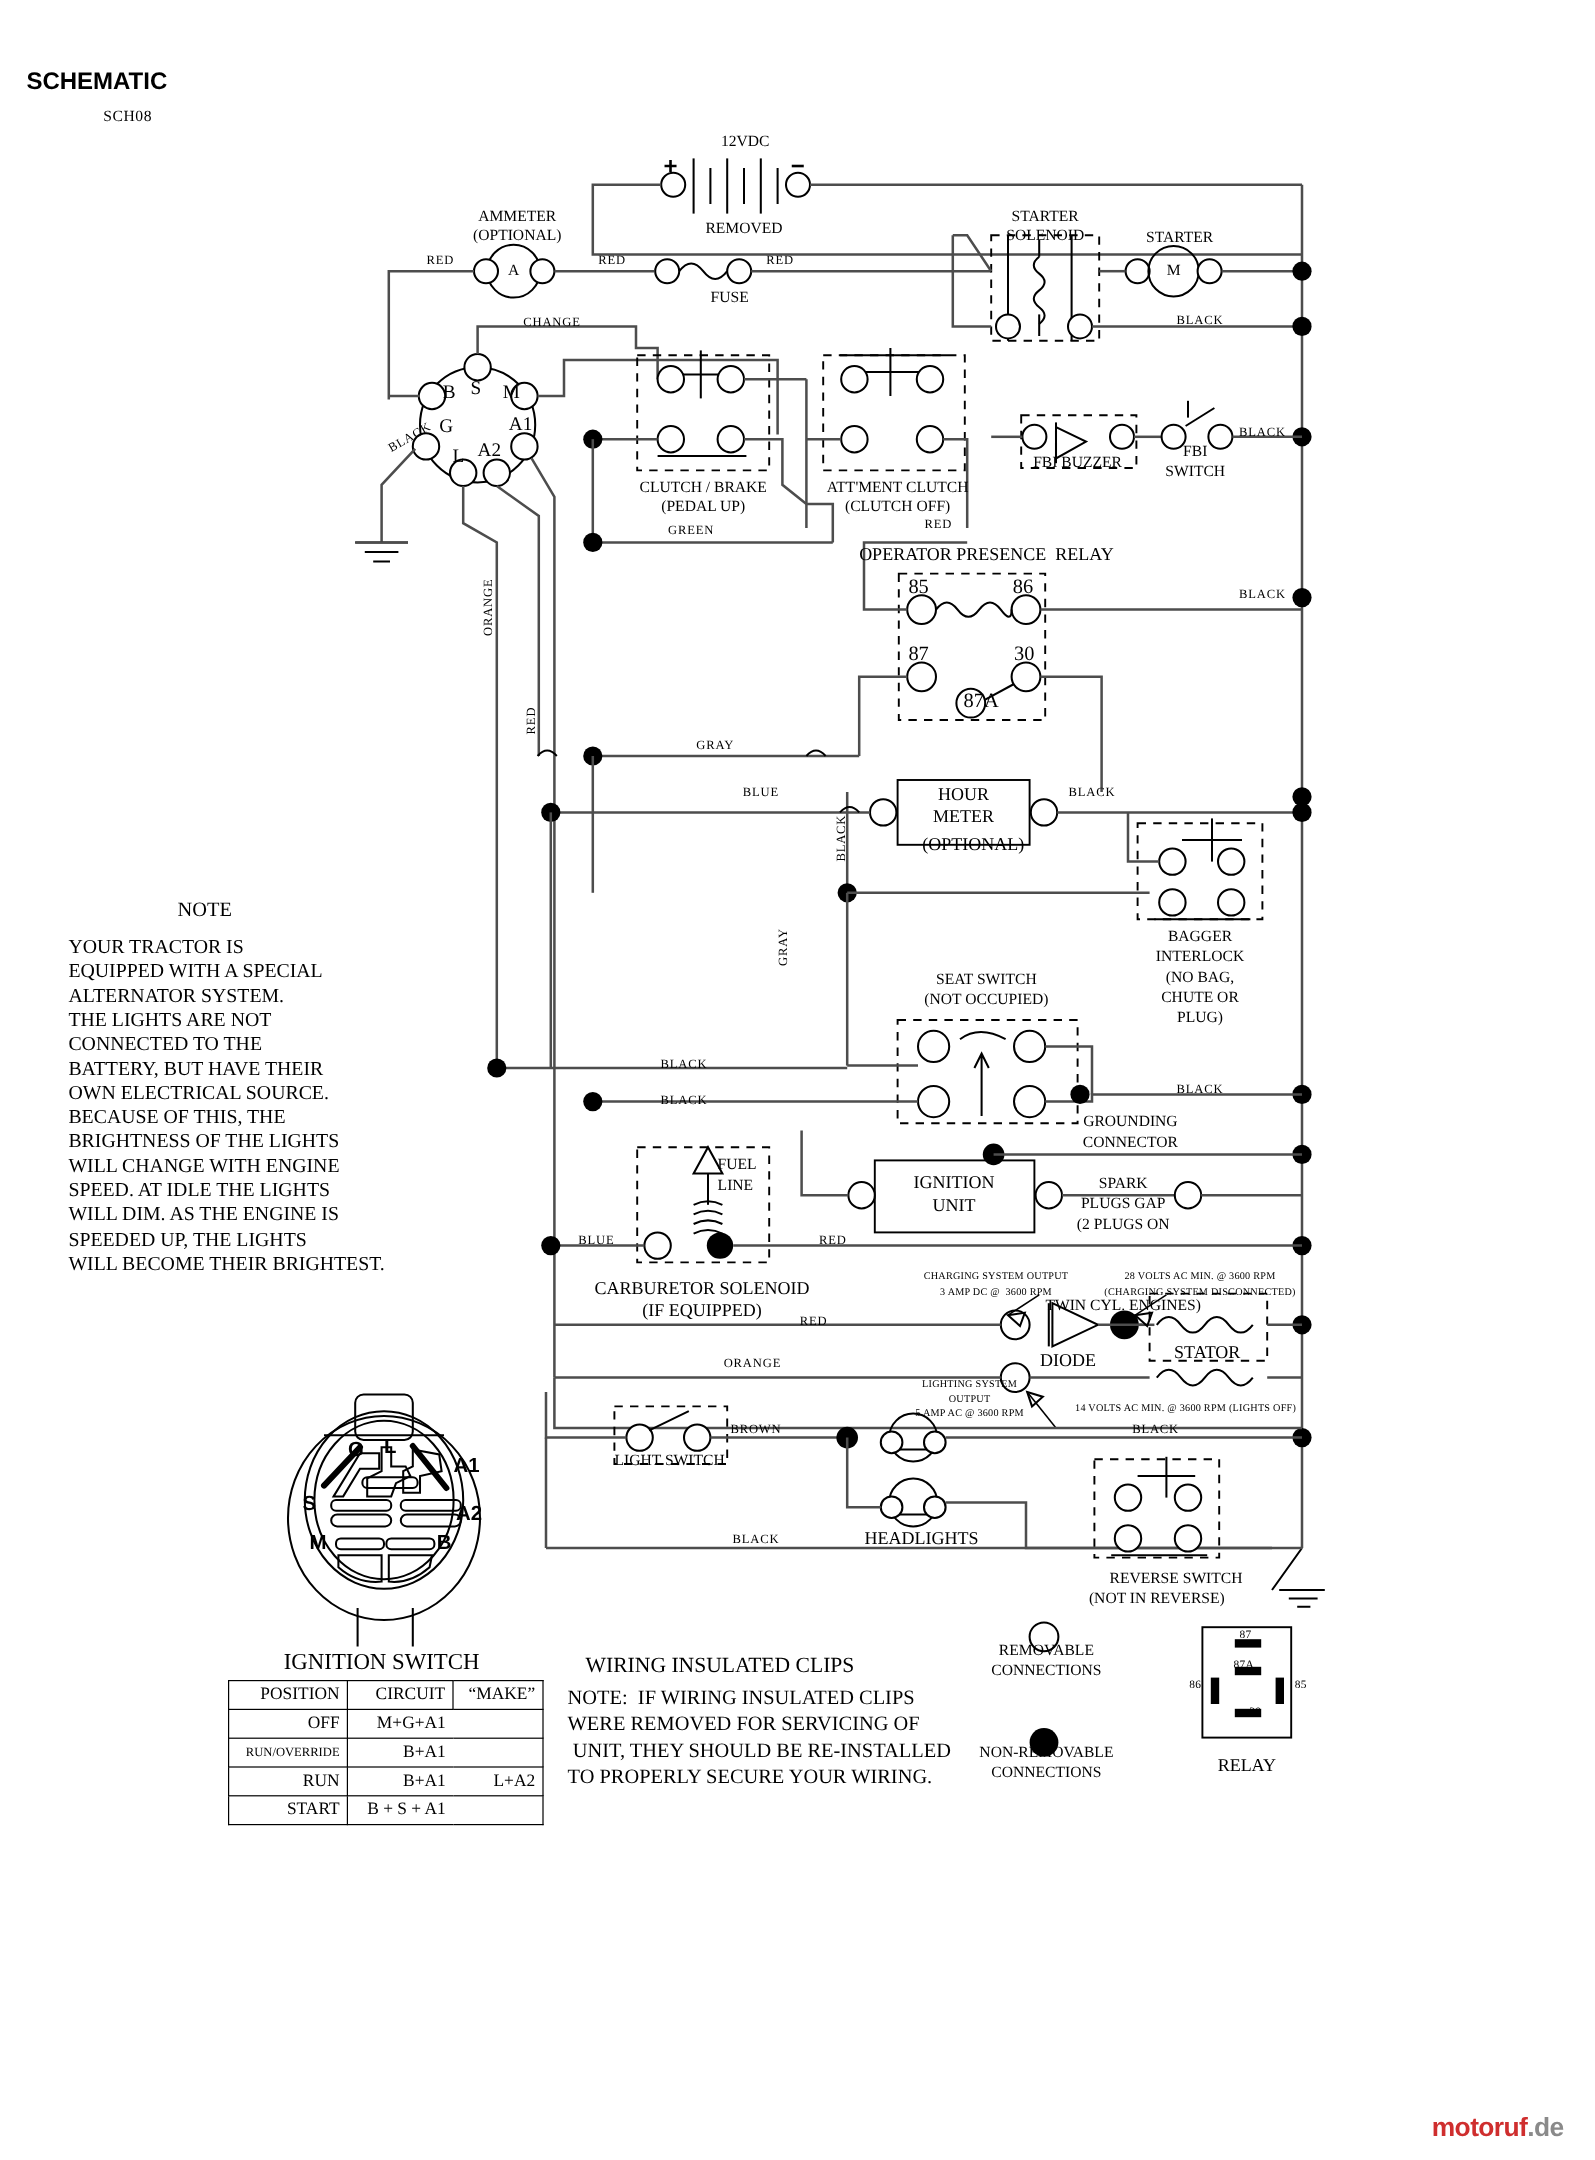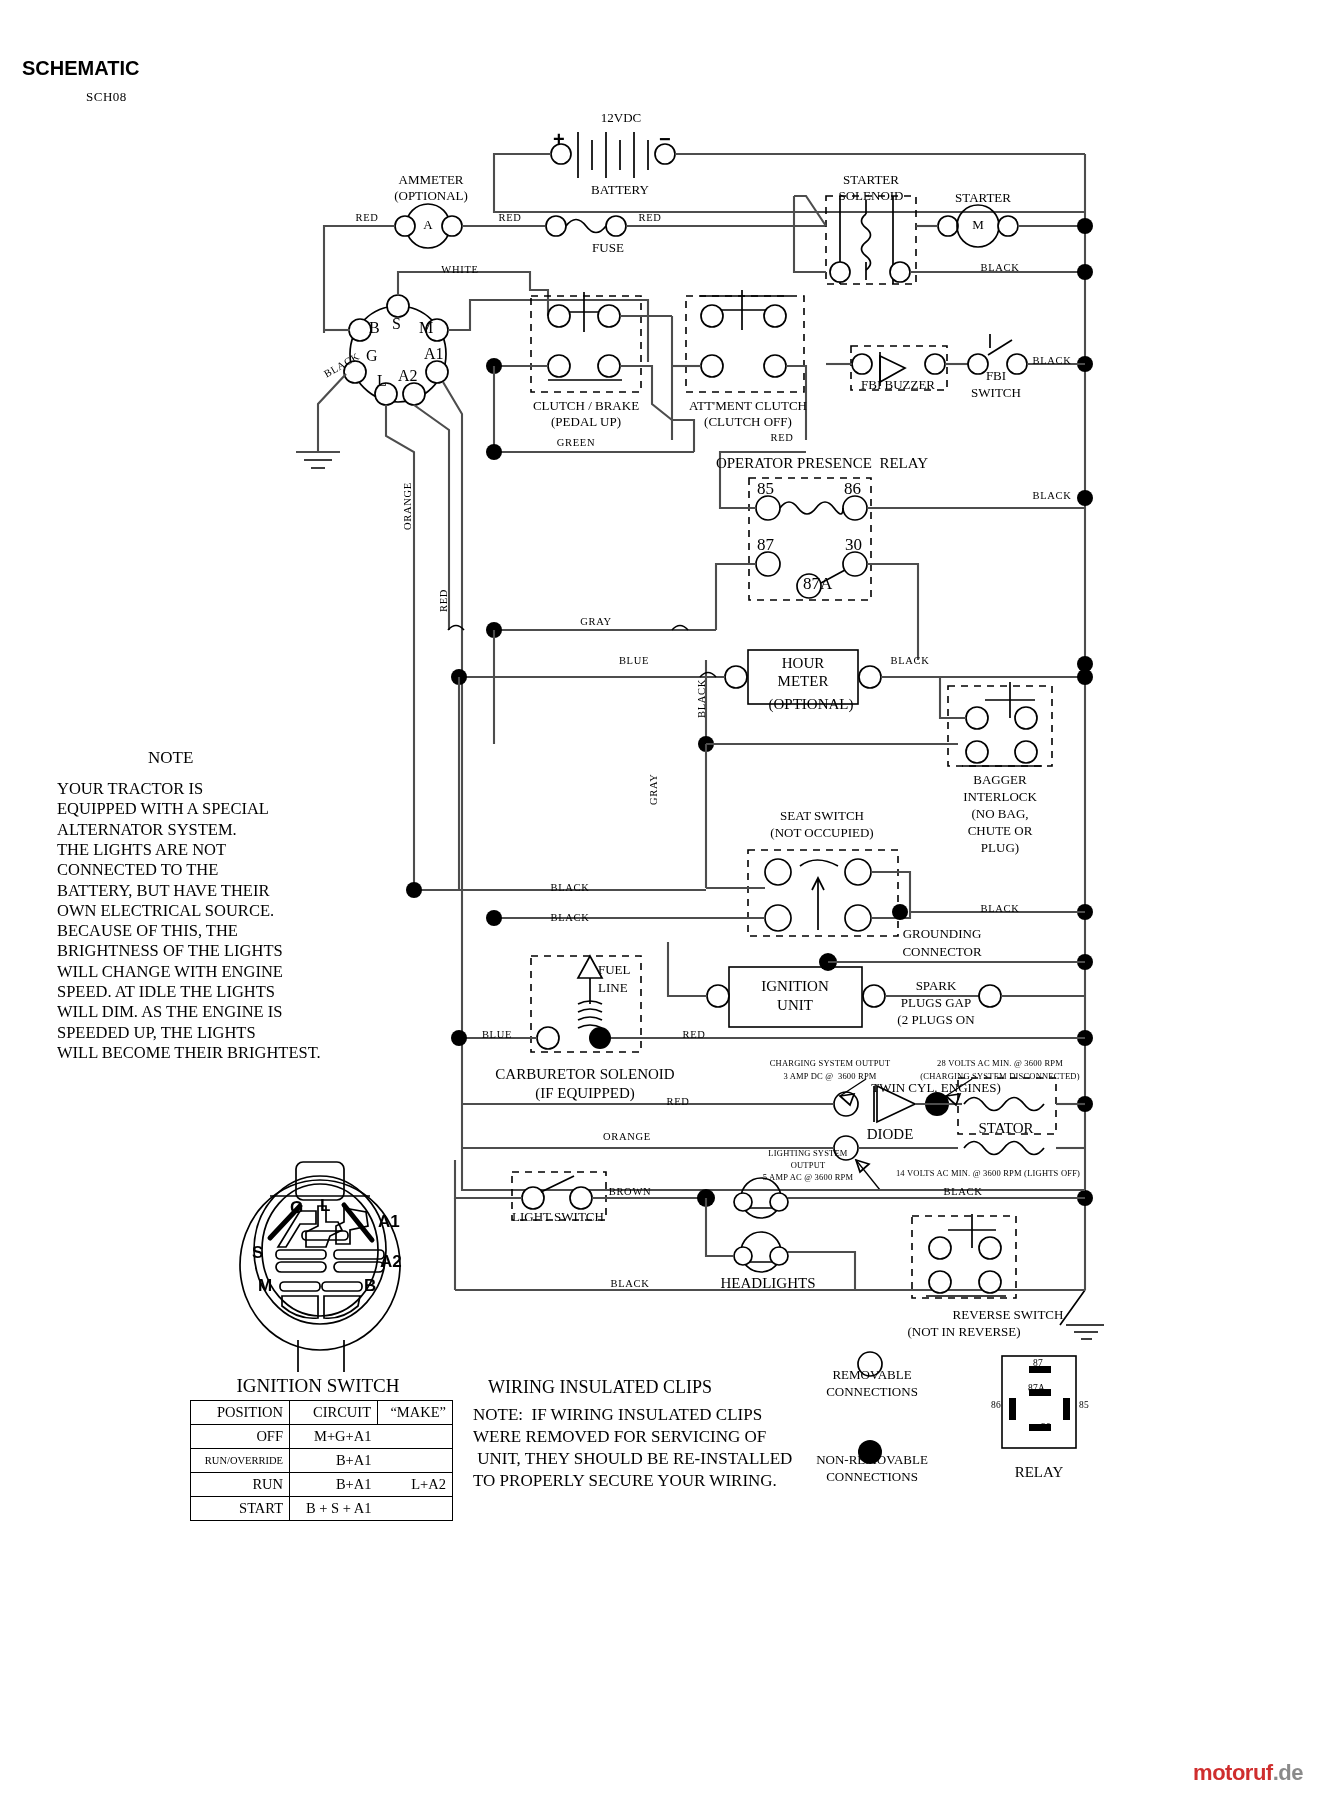--- a/index.html
+++ b/index.html
@@ -364,31 +364,31 @@
       <path class="k" d="M298,1340 L298,1372 M344,1340 L344,1372"></path>
     </g>
 
     <path class="k" d="M448,630 q8,-9 16,0"></path>
     <path class="k" d="M700,677 q8,-9 16,0"></path>
   </svg>
 
   <div class="lbl nm-s c" style="left:621px;top:110px;">12VDC</div>
   <div class="lbl ttl" style="left:553px;top:128px;font-size:20px;">+</div>
   <div class="lbl ttl" style="left:659px;top:128px;font-size:20px;">−</div>
-  <div class="lbl nm-s c" style="left:620px;top:182px;">BATTERY</div>
+  <div class="lbl nm-s c" style="left:620px;top:182px;">REMOVED</div>
 
   <div class="lbl nm-s c" style="left:431px;top:172px;">AMMETER</div>
   <div class="lbl nm-s c" style="left:431px;top:188px;">(OPTIONAL)</div>
   <div class="lbl nm-s c" style="left:428px;top:217px;">A</div>
   <div class="lbl nm-s c" style="left:573px;top:240px;margin-left:35px;">FUSE</div>
 
   <div class="lbl wire c" style="left:367px;top:212px;">RED</div>
   <div class="lbl wire c" style="left:510px;top:212px;">RED</div>
   <div class="lbl wire c" style="left:650px;top:212px;">RED</div>
-  <div class="lbl wire c" style="left:460px;top:264px;">WHITE</div>
+  <div class="lbl wire c" style="left:460px;top:264px;">CHANGE</div>
   <div class="lbl wire c" style="left:1000px;top:262px;">BLACK</div>
   <div class="lbl wire c" style="left:1052px;top:355px;">BLACK</div>
   <div class="lbl wire c" style="left:1052px;top:490px;">BLACK</div>
   <div class="lbl wire c" style="left:910px;top:655px;">BLACK</div>
   <div class="lbl wire c" style="left:1000px;top:903px;">BLACK</div>
   <div class="lbl wire c" style="left:570px;top:882px;">BLACK</div>
   <div class="lbl wire c" style="left:570px;top:912px;">BLACK</div>
   <div class="lbl wire c" style="left:963px;top:1186px;">BLACK</div>
   <div class="lbl wire c" style="left:630px;top:1278px;">BLACK</div>
   <div class="lbl wire c" style="left:576px;top:437px;">GREEN</div>
@@ -469,21 +469,21 @@
   <div class="lbl tiny c" style="left:1000px;top:1071px;">(CHARGING SYSTEM DISCONNECTED)</div>
   <div class="lbl nm c" style="left:890px;top:1126px;">DIODE</div>
   <div class="lbl nm c" style="left:1006px;top:1120px;">STATOR</div>
   <div class="lbl tiny c" style="left:808px;top:1148px;">LIGHTING SYSTEM</div>
   <div class="lbl tiny c" style="left:808px;top:1160px;">OUTPUT</div>
   <div class="lbl tiny c" style="left:808px;top:1172px;">5 AMP AC @ 3600 RPM</div>
   <div class="lbl tiny c" style="left:988px;top:1168px;">14 VOLTS AC MIN. @ 3600 RPM (LIGHTS OFF)</div>
 
   <div class="lbl nm-s c" style="left:558px;top:1209px;">LIGHT SWITCH</div>
   <div class="lbl nm c" style="left:768px;top:1275px;">HEADLIGHTS</div>
-  <div class="lbl nm-s c" style="left:1008px;top:1307px;">REVERSE SWITCH</div>
+  <div class="lbl nm-s c" style="left:980px;top:1307px;">REVERSE SWITCH</div>
   <div class="lbl nm-s c" style="left:964px;top:1324px;">(NOT IN REVERSE)</div>
 
   <div class="lbl tiny2" style="left:1033px;top:1358px;">87</div>
   <div class="lbl tiny2" style="left:1028px;top:1383px;">87A</div>
   <div class="lbl tiny2" style="left:991px;top:1400px;">86</div>
   <div class="lbl tiny2" style="left:1079px;top:1400px;">85</div>
   <div class="lbl tiny2" style="left:1041px;top:1422px;">30</div>
   <div class="lbl nm c" style="left:1039px;top:1464px;">RELAY</div>
 
   <div class="lbl nm-s c" style="left:872px;top:1367px;">REMOVABLE</div>

